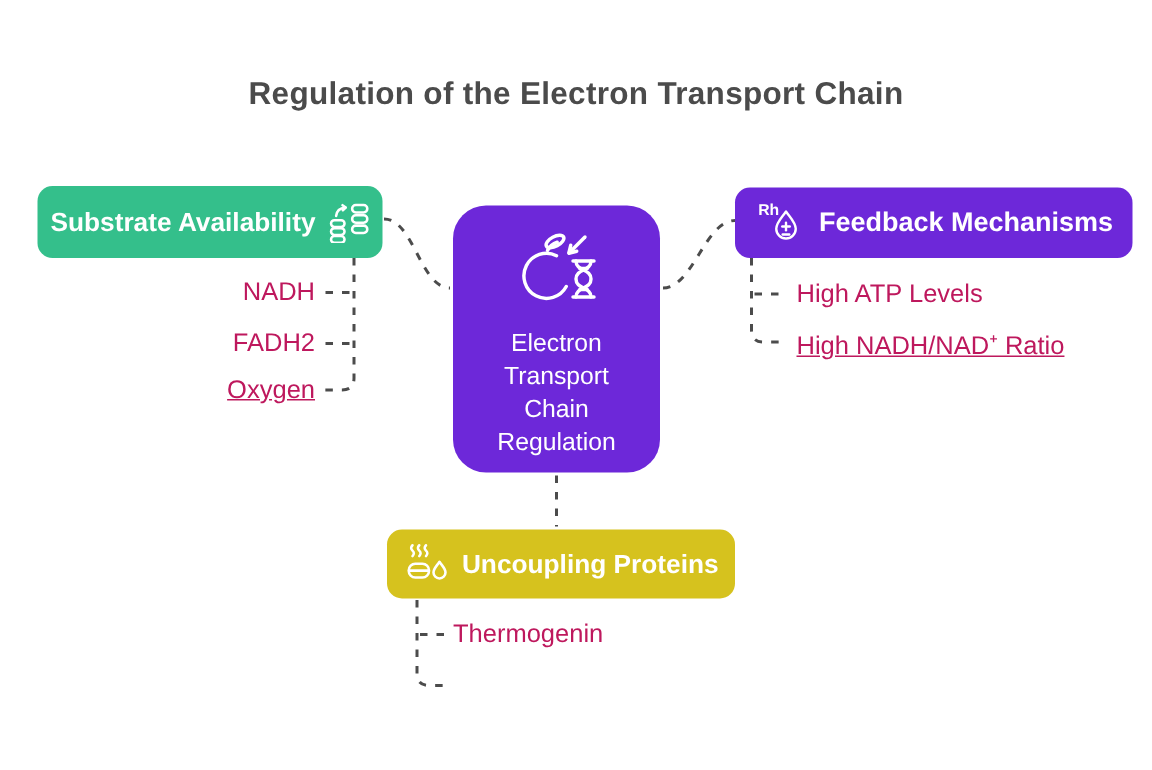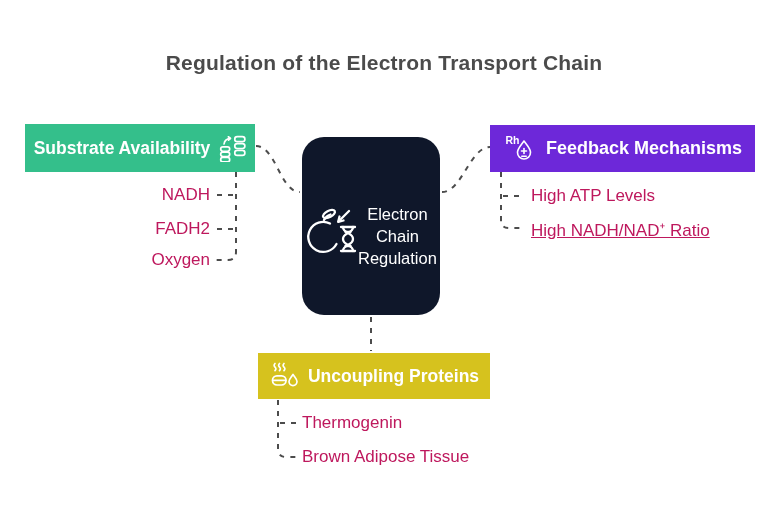--- a/index.html
+++ b/index.html
@@ -4,28 +4,28 @@
 <style>
   html,body{margin:0;padding:0;background:#ffffff;}
   body{width:768px;height:513px;position:relative;overflow:hidden;
        font-family:"Liberation Sans", sans-serif;}
   .canvas{position:absolute;inset:0;}
   .title{position:absolute;top:51px;left:0;width:100%;margin:0;text-align:center;
          font-size:21px;font-weight:bold;color:#4b4b4b;letter-spacing:.2px;}
   svg.connectors{position:absolute;inset:0;width:768px;height:513px;pointer-events:none;}
   .conn{fill:none;stroke:#4c4c4c;stroke-width:2;stroke-dasharray:5 6;stroke-linecap:butt;}
   .pill{position:absolute;display:flex;align-items:center;justify-content:center;gap:9px;
-        border-radius:0;color:#fff;font-weight:bold;box-sizing:border-box;padding:0 12px;
+        border-radius:10px;color:#fff;font-weight:bold;box-sizing:border-box;padding:0 12px;
         white-space:nowrap;}
   .pill-green{left:25px;top:124px;width:230px;height:48px;background:#34bf8b;font-size:17.5px;}
   .pill-purple{left:490px;top:125px;width:265px;height:47px;background:#6d28d9;font-size:18px;text-align:right;}
   .pill-yellow{left:258px;top:353px;width:232px;height:46px;background:#d6c21e;font-size:17.5px;}
   .pill .icon{display:flex;align-items:center;justify-content:center;flex:0 0 auto;}
-  .center-node{position:absolute;left:302px;top:137px;width:138px;height:178px;background:#0f172a;
-        border-radius:22px;display:flex;align-items:center;
+  .center-node{position:absolute;left:302px;top:137px;width:138px;height:178px;background:#6d28d9;
+        border-radius:22px;display:flex;flex-direction:column;align-items:center;
         padding-top:13px;box-sizing:border-box;color:#fff;}
   .center-label{margin-top:7px;text-align:center;font-size:16.5px;line-height:22px;color:#fff;}
   .item{position:absolute;font-size:17px;color:#be185d;white-space:nowrap;}
   .item.r{text-align:right;}
 </style>
 </head>
 <body>
 
 <div class="canvas">
 
@@ -55,20 +55,21 @@
         <path d="M39 24 h14"></path>
         <path d="M39 48 h14"></path>
         <path d="M41 24 c0 7 10 5 10 12 c0 7 -10 5 -10 12"></path>
         <path d="M51 24 c0 7 -10 5 -10 12 c0 7 10 5 10 12"></path>
         <path d="M43.5 29 h5"></path>
         <path d="M43.5 43 h5"></path>
       </svg>
     </span>
     <div class="center-label">
       <div>Electron</div>
+      <div>Transport</div>
       <div>Chain</div>
       <div>Regulation</div>
     </div>
   </div>
 
   <div class="pill pill-green">
     <span>Substrate Availability</span>
     <span class="icon">
       <svg width="27" height="27" viewBox="0 0 24 24" fill="none" stroke="#ffffff" stroke-width="1.5" stroke-linecap="round" stroke-linejoin="round">
         <rect x="14" y="1.5" width="9" height="4.4" rx="2.2"></rect>
@@ -105,21 +106,20 @@
         <rect x="3.5" y="14.8" width="13.5" height="9.2" rx="4.4"></rect>
         <path d="M3.8 19.4 h13"></path>
         <path d="M24 13.5 c-2 3 -4 4.7 -4 7.1 a4 4 0 0 0 8 0 c0 -2.4 -2 -4.1 -4 -7.1 z"></path>
       </svg>
     </span>
     <span>Uncoupling Proteins</span>
   </div>
 
   <div class="item r" style="right:558px;top:185px;">NADH</div>
   <div class="item r" style="right:558px;top:219px;">FADH2</div>
-  <div class="item r" style="right:558px;top:250px;">Oxygen</div>
+  <div class="item r" style="right:558px;top:250px;text-decoration:underline;">Oxygen</div>
 
   <div class="item" style="left:531px;top:186px;">High ATP Levels</div>
   <div class="item" style="left:531px;top:218px;text-decoration:underline;">High NADH/NAD⁺ Ratio</div>
 
   <div class="item" style="left:302px;top:413px;text-align:center;">Thermogenin</div>
-  <div class="item" style="left:302px;top:447px;">Brown Adipose Tissue</div>
 
 </div>
 
 </body></html>

